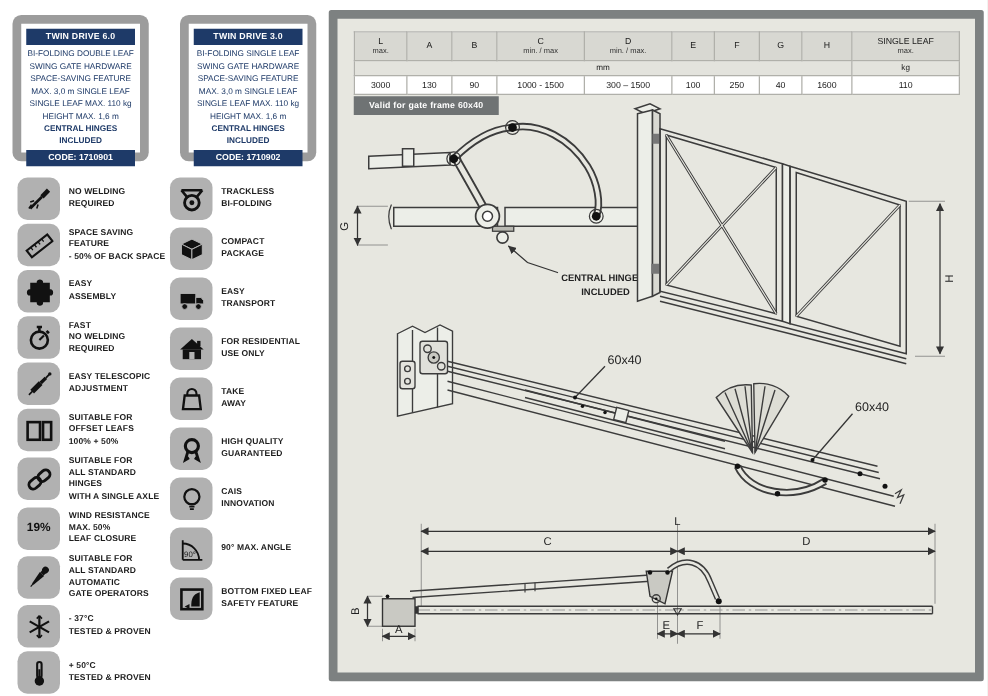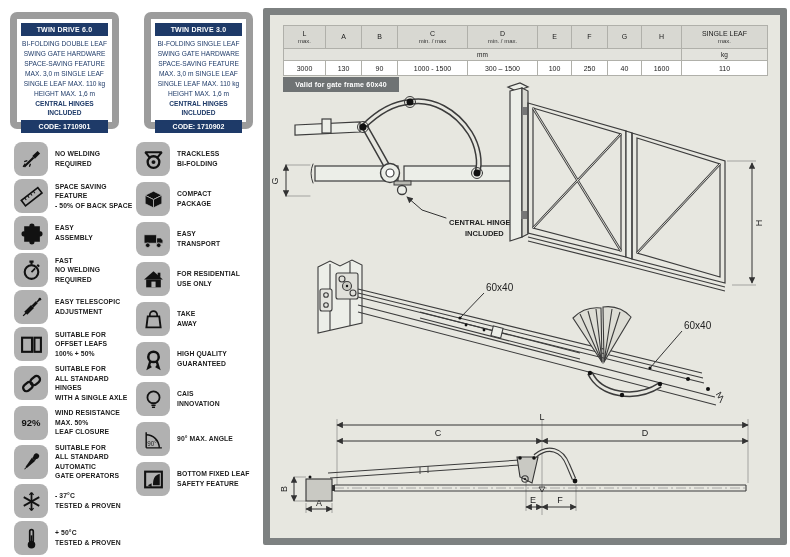--- a/index.html
+++ b/index.html
@@ -166,21 +166,21 @@
             </g>
           </svg>
       </span>
       <span class="feat-text">SUITABLE FOR
 ALL STANDARD HINGES
 WITH A SINGLE AXLE</span>
     </div>
 
     <div class="feat">
       <span class="tile">
-        <span class="tile-label">92%</span>
+        <span class="tile-label">19%</span>
       </span>
       <span class="feat-text">WIND RESISTANCE
 MAX. 50%
 LEAF CLOSURE</span>
     </div>
 
     <div class="feat">
       <span class="tile">
         <svg viewBox="0 0 22 22">
             <g transform="rotate(42 11 11)" fill="#111">

